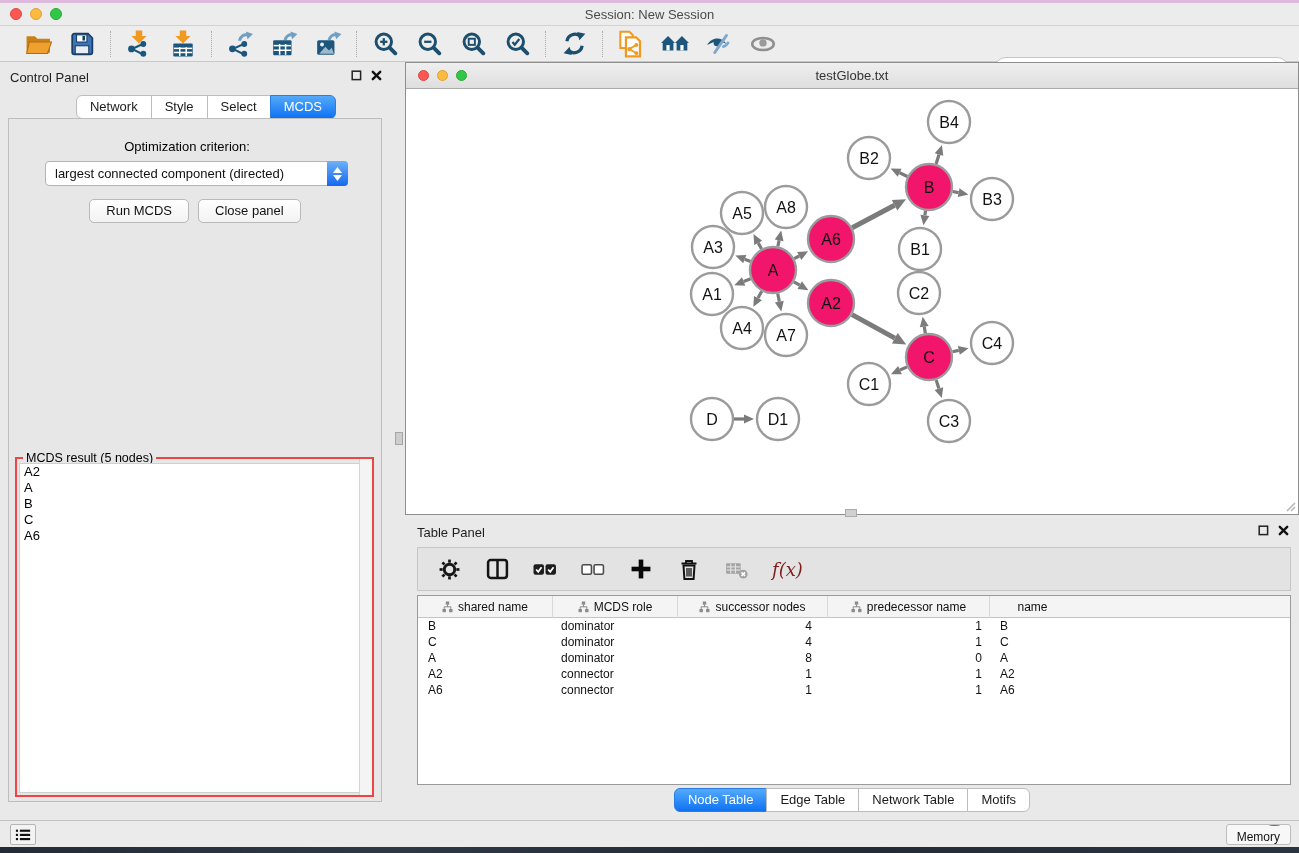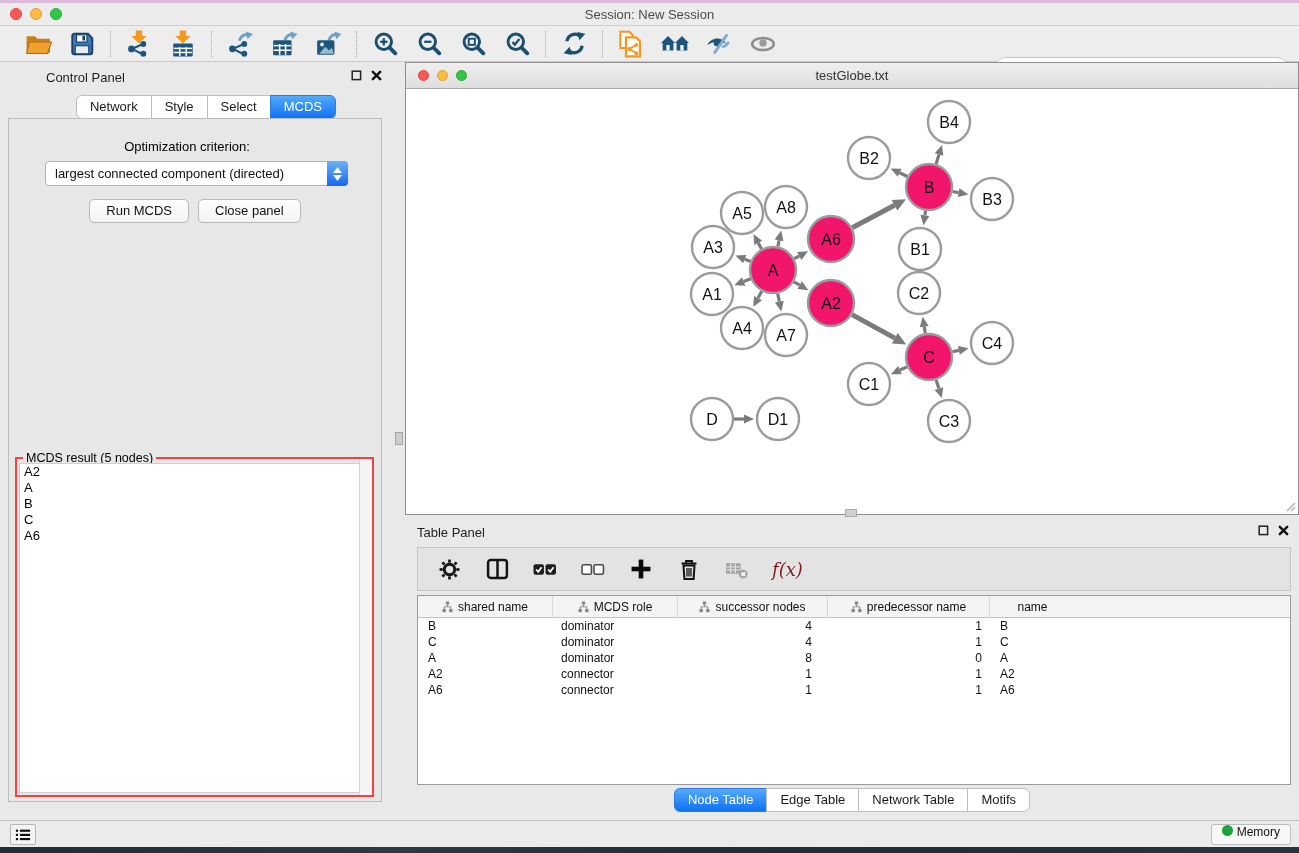--- a/index.html
+++ b/index.html
@@ -18,21 +18,21 @@
   .titlebar .title { position:absolute; left:0; right:0; top:4px; text-align:center; font-size:13px; color:#4a4a4a; }
 
   .toolbar { position:absolute; left:0; top:26px; width:100%; height:36px; background:#EDEDED; border-bottom:1px solid #C9C9C9; display:flex; align-items:center; padding-left:10px; }
   .tb-group { display:flex; align-items:center; gap:14px; padding:0 13px; }
   .tb-sep { width:1px; height:26px; border-left:1px dotted #A9A9A9; }
   .tb-btn { display:flex; align-items:center; justify-content:center; width:30px; height:30px; cursor:pointer; }
   .search-wrap { position:absolute; right:10px; top:31px; width:295px; height:24px; background:#fff; border:1px solid #C6C6C6; border-radius:12px; display:flex; align-items:center; padding-left:8px; }
 
   
   .control-panel { position:absolute; left:0; top:62px; width:390px; height:758px; background:#E9E9E9; }
-  .panel-titlerow { position:absolute; left:10px; right:8px; top:6px; height:20px;margin-left:36px; }
+  .panel-titlerow { position:absolute; left:10px; right:8px; top:6px; height:20px; }
   .panel-title { font-size:13px; color:#1e1e1e; }
   .panel-winbtns { position:absolute; right:0; top:2px; display:flex; gap:9px; align-items:center; }
   .seg-tabs { position:absolute; left:0; right:0; display:flex; justify-content:center; }
   .cp-tabs { top:33px;padding-left:22px; }
   .seg-tab { font-size:13px; color:#1a1a1a; background:#fff; border:1px solid #BDBDBD; padding:3px 13px 4px 13px; margin-left:-1px; cursor:pointer; }
   .seg-tab:first-child { border-radius:6px 0 0 6px; margin-left:0; }
   .seg-tab:last-child { border-radius:0 6px 6px 0; }
   .seg-tab.active { background:linear-gradient(#55AAFC,#0E72F2); border-color:#2A7DE0; color:#fff; }
   .cp-inner { position:absolute; left:8px; right:8px; top:56px; bottom:18px; background:#E7E7E7; border:1px solid #BDBDBD; }
   .opt-label { position:absolute; left:0; right:16px; top:20px; text-align:center; font-size:13px; color:#000; }
@@ -70,21 +70,21 @@
   .dt-header { display:flex; background:#F4F4F4; border-bottom:1px solid #C4C4C4; height:22px; }
   .dt-hcell { display:flex; align-items:center; justify-content:center; gap:5px; font-size:12px; color:#111; border-right:1px solid #D9D9D9; height:22px; }
   .dt-hcell:last-child { border-right:none; }
   .dt-row { display:flex; height:16px; align-items:center; }
   .dt-cell { font-size:12px; color:#111; white-space:nowrap; overflow:hidden; }
   .tp-tabs { bottom:8px; top:auto; }
 
   
   .statusbar { position:absolute; left:0; top:820px; width:100%; height:27px; background:#EBEBEB; border-top:1px solid #C2C2C2; }
   .status-left-btn { position:absolute; left:10px; top:3px; width:26px; height:21px; background:#F3F3F3; border:1px solid #B5B5B5; border-radius:2px; display:flex; align-items:center; justify-content:center; cursor:pointer; }
-  .memory-btn { position:absolute; right:8px; top:3px; height:21px; background:#F7F7F7; border:1px solid #BDBDBD; border-radius:3px; display:flex; align-items:flex-start; gap:4px; padding:0 10px; cursor:pointer; }
+  .memory-btn { position:absolute; right:8px; top:3px; height:21px; background:#F7F7F7; border:1px solid #BDBDBD; border-radius:3px; display:flex; align-items:flex-end; gap:4px; padding:0 10px; cursor:pointer;flex-direction:column; }
   .memory-dot { width:11px; height:11px; border-radius:50%; background:#1EA23C; }
   .memory-label { font-size:12px; color:#111; }
   .bottom-strip { position:absolute; left:0; top:847px; width:100%; height:6px; background:linear-gradient(90deg,#232B36,#2E3845 30%,#222A34 60%,#2A3340); }
 </style>
 </head>
 <body>
 
 <div class="screen">
 
   <div class="top-strip"></div>

